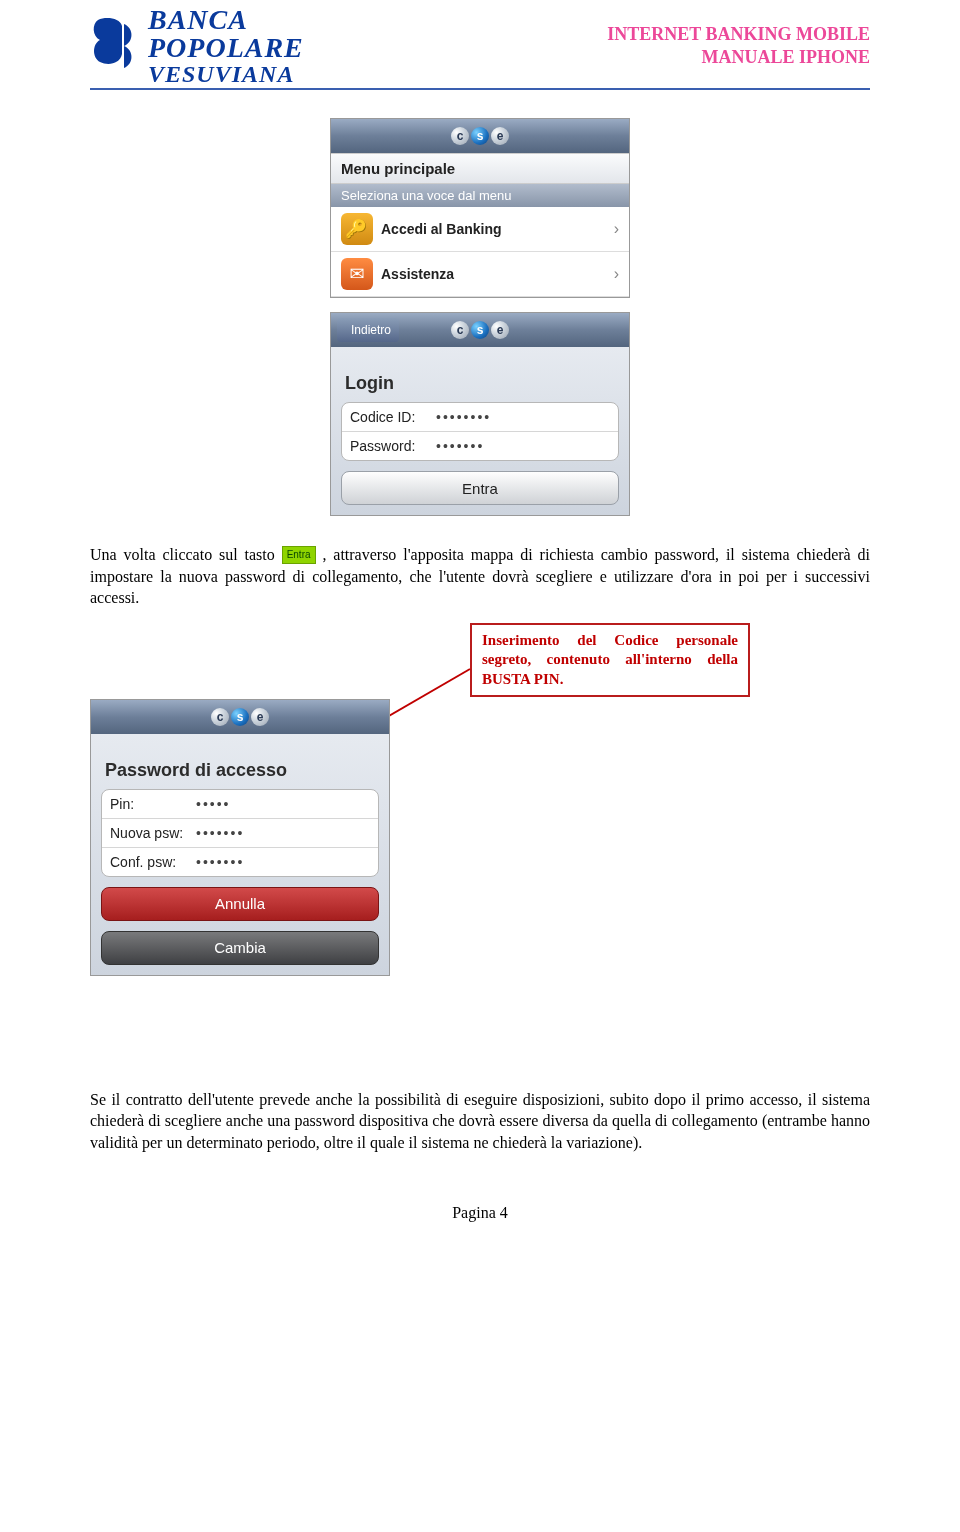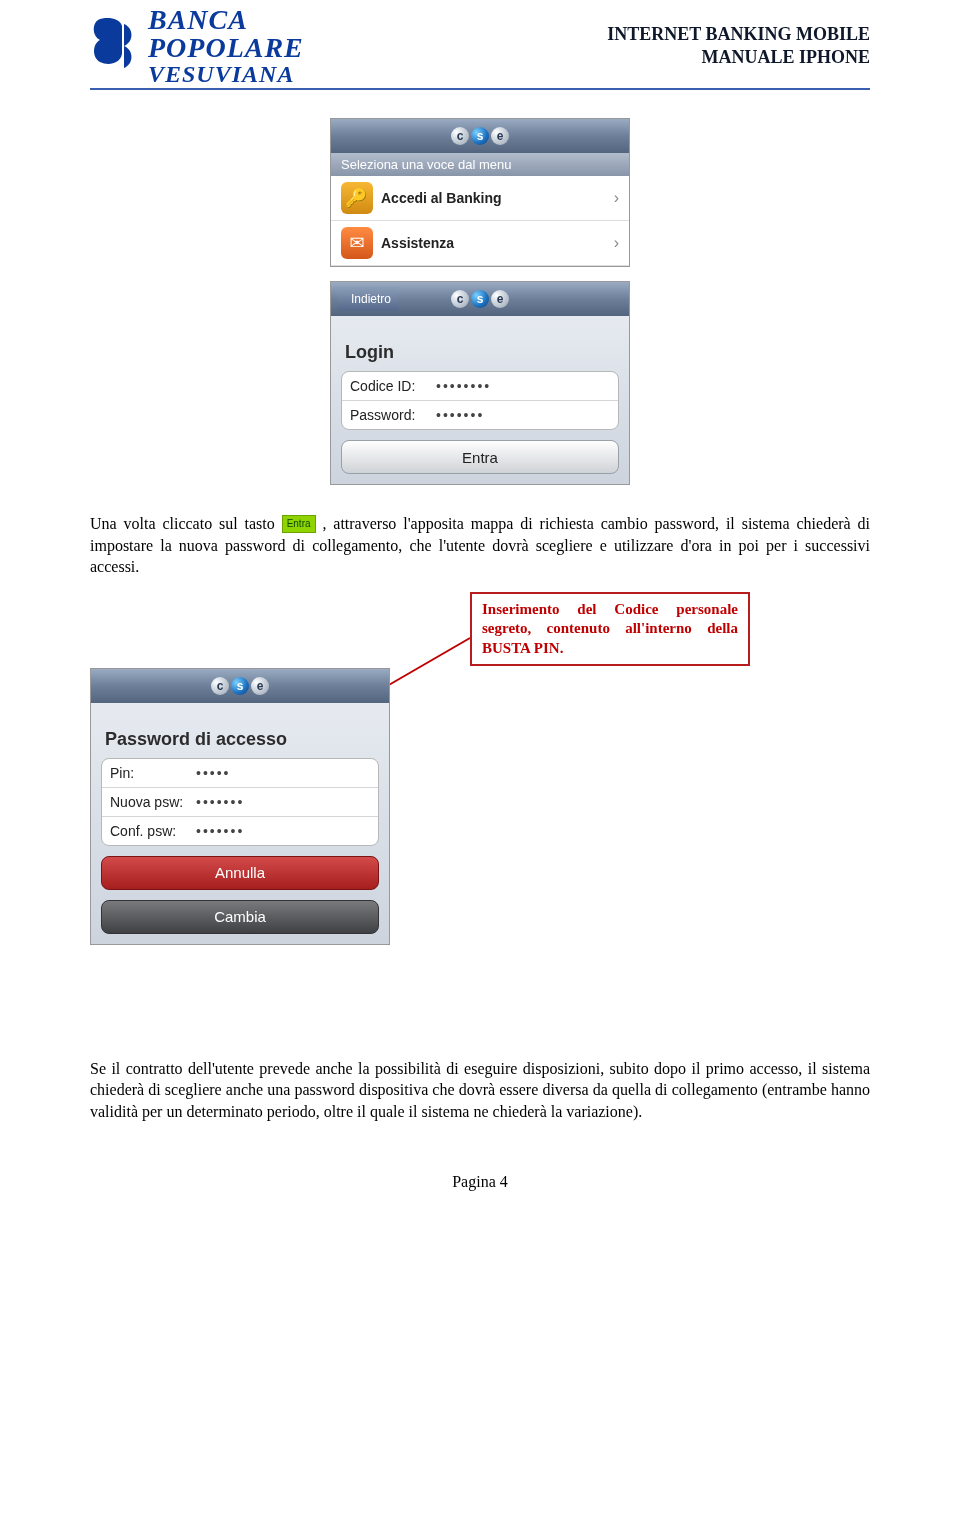--- a/index.html
+++ b/index.html
@@ -6,21 +6,21 @@
   html, body { width: 960px; background: #fff; font-family: "Times New Roman", Times, serif; color: #000; }
   .page { width: 960px; padding: 0 90px 30px 90px; position: relative; }
 
   
   .header { display: flex; justify-content: space-between; align-items: center; border-bottom: 2px solid #3a5fb0; padding: 6px 0 2px 0; }
   .brand { display: flex; align-items: center; }
   .brand-text { color: #0a3a9c; font-weight: bold; font-style: italic; font-family: "Times New Roman", serif; line-height: 1; letter-spacing: 1px; }
   .brand-text .l1 { font-size: 28px; }
   .brand-text .l2 { font-size: 28px; }
   .brand-text .l3 { font-size: 24px; }
-  .header-right { text-align: right; color: #0f172a; font-weight: bold; font-size: 18px; line-height: 1.3; }
+  .header-right { text-align: right; color: #ec4899; font-weight: bold; font-size: 18px; line-height: 1.3; }
 
   
   .section { margin-top: 28px; }
 
   
   .phone { width: 300px; border: 1px solid #999; background: #fff; font-family: Helvetica, Arial, sans-serif; }
   .phone-topbar { height: 34px; background: linear-gradient(#9aabc3, #6d7f99 50%, #53657e); display: flex; align-items: center; justify-content: center; position: relative; }
   .phone-topbar .back-btn { position: absolute; left: 6px; top: 5px; height: 24px; padding: 0 8px 0 14px; background: linear-gradient(#8a9db7,#55678a); color: #fff; font-size: 12px; border-radius: 4px; display: flex; align-items: center; }
   .cse-badge { display: flex; gap: 2px; }
   .cse-badge span { width: 18px; height: 18px; border-radius: 50%; background: radial-gradient(circle at 30% 30%, #fff, #cfd7df 40%, #9aa4b1); display: inline-flex; align-items: center; justify-content: center; font-size: 12px; font-weight: bold; color: #2a3a55; }
@@ -84,20 +84,21 @@
 
   <div class="section" style="display:flex; justify-content:center;">
     <div class="phone">
       <div class="phone-topbar">
         <div class="cse-badge">
           <span>c</span>
           <span class="mid">s</span>
           <span>e</span>
         </div>
       </div>
+      <div class="phone-heading">Menu principale</div>
       <div class="phone-subbar">Seleziona una voce dal menu</div>
       <div class="phone-row">
         <div class="left">
           <div class="icon icon-key">🔑</div>
           <div class="label">Accedi al Banking</div>
         </div>
         <div class="chev">›</div>
       </div>
       <div class="phone-row">
         <div class="left">

